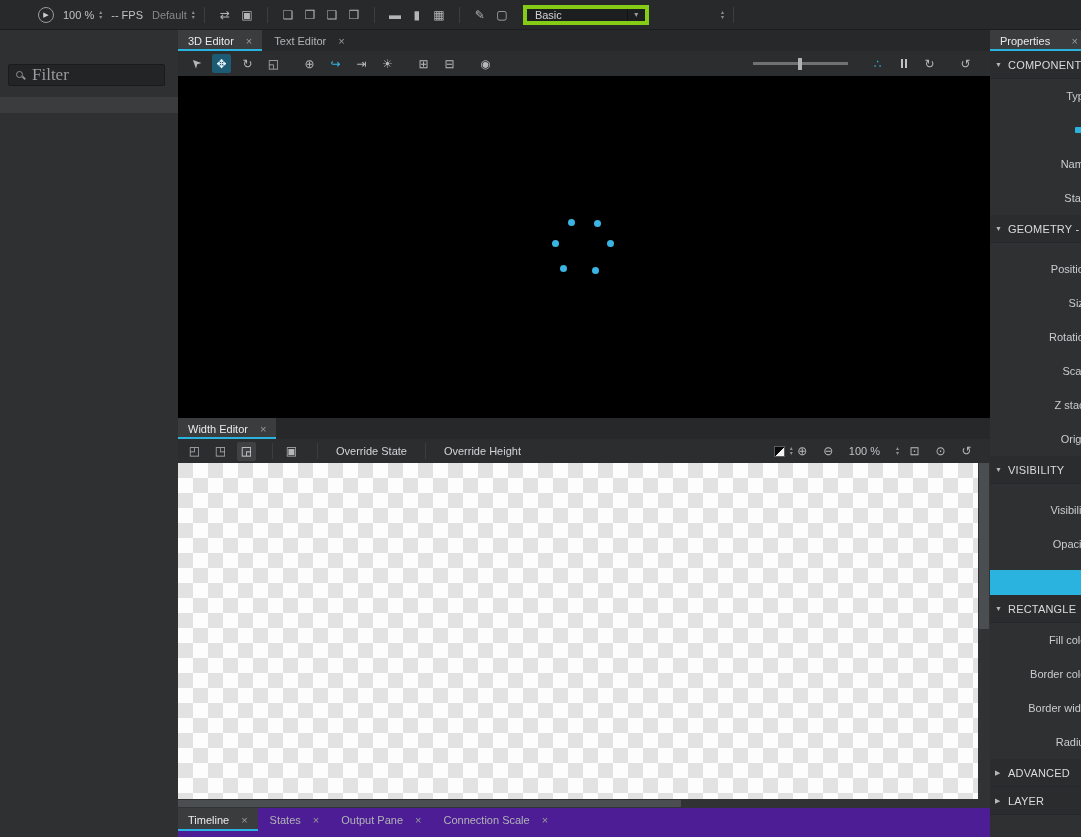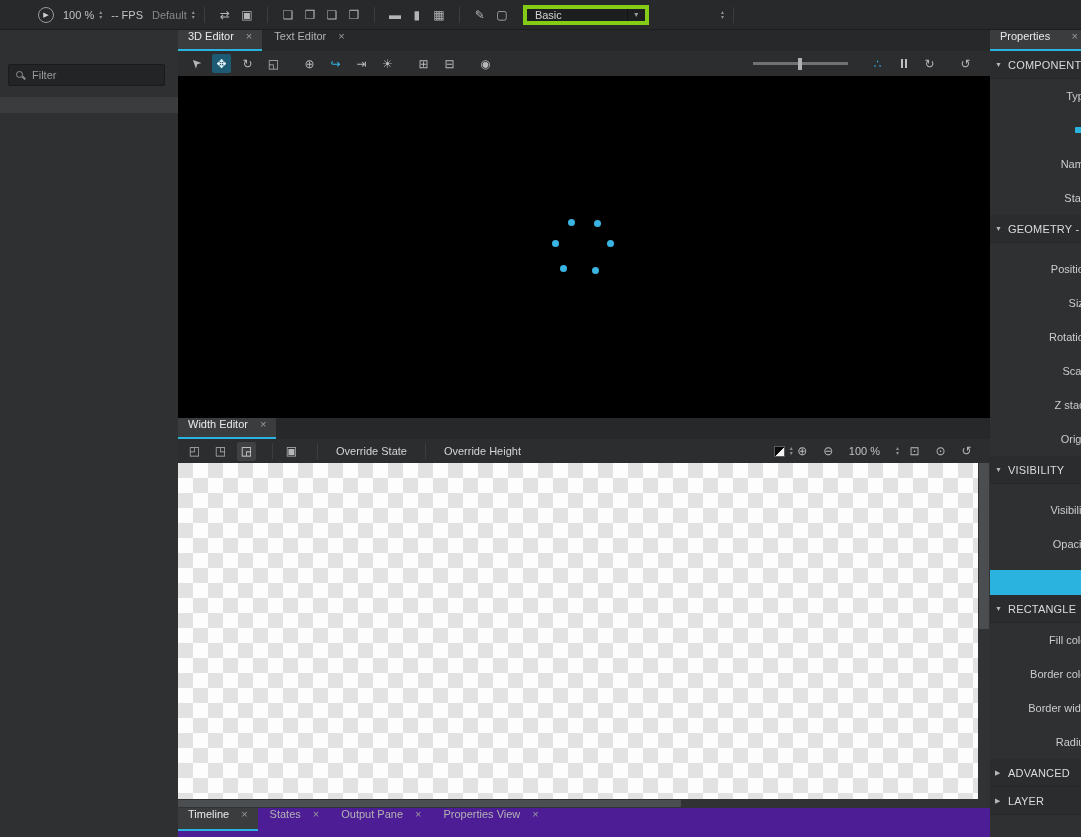--- a/index.html
+++ b/index.html
@@ -26,28 +26,28 @@
     align-items:center;justify-content:center;font-size:8px;color:#9a9b9d}
 
   
   #left-panel{position:absolute;left:0;top:30px;width:178px;height:807px;background:#2e3032}
   .filter-box{position:absolute;left:8px;top:34px;width:157px;height:22px;background:#232426;
     border:1px solid #1a1b1d;border-radius:2px;display:flex;align-items:center;padding:0 6px}
   .search-glyph{position:relative;width:11px;height:11px;margin-right:6px;flex:none}
   .search-glyph i{position:absolute;left:1px;top:1px;width:7px;height:7px;border:1.5px solid #8f9092;border-radius:50%}
   .search-glyph b{position:absolute;left:7px;top:7px;width:4px;height:1.5px;background:#8f9092;transform:rotate(45deg)}
   .filter-box input{background:transparent;border:none;outline:none;color:#b9babc;
-    font-family:Liberation Sans, sans-serif;font-size:11px;width:100%}
+    font-family:Liberation Serif, serif;font-size:17px;width:100%}
   .filter-box input::placeholder{color:#9a9b9d}
   .nav-row{position:absolute;left:0;top:67px;width:178px;height:16px;background:#3a3c3e}
 
   
   #center{position:absolute;left:178px;top:30px;width:812px;height:807px;display:flex;flex-direction:column}
   .tabbar{height:21px;background:#27282a;display:flex;align-items:stretch}
-  .tab{display:flex;align-items:flex-start;padding:0 10px;margin-right:2px;color:#b2b3b5;cursor:default}
+  .tab{display:flex;align-items:center;padding:0 10px;margin-right:2px;color:#b2b3b5;cursor:default}
   .tab.active{background:#3a3c3e;color:#e9eaec;box-shadow:inset 0 -2px 0 #2bb3e0}
   .tab .x{margin-left:12px;font-size:11px;color:#9a9b9d}
 
   .toolbar3d{height:25px;background:#2b2d2f;display:flex;align-items:center;padding:0 8px}
   .tool{width:19px;height:19px;display:flex;align-items:center;justify-content:center;
     font-size:12px;color:#b6b7b9;border-radius:2px;margin-right:7px;flex:none}
   .tool.sel{background:#1d5a74;color:#e9f7fd}
   .tool.cyan{color:#35b5e5}
   .gap{width:10px;flex:none}
   .slider{margin-left:auto;width:95px;height:12px;position:relative;display:flex;align-items:center;flex:none}
@@ -259,21 +259,21 @@
       </div>
       <div class="tab">
         <span>States</span>
         <span class="x">×</span>
       </div>
       <div class="tab">
         <span>Output Pane</span>
         <span class="x">×</span>
       </div>
       <div class="tab">
-        <span>Properties View</span>
+        <span>Connection Scale</span>
         <span class="x">×</span>
       </div>
     </div>
   </div>
 
   <div id="right-panel">
     <div class="prop-tabbar">
       <div class="tab active">
         <span>Properties</span>
         <span class="x">×</span>

